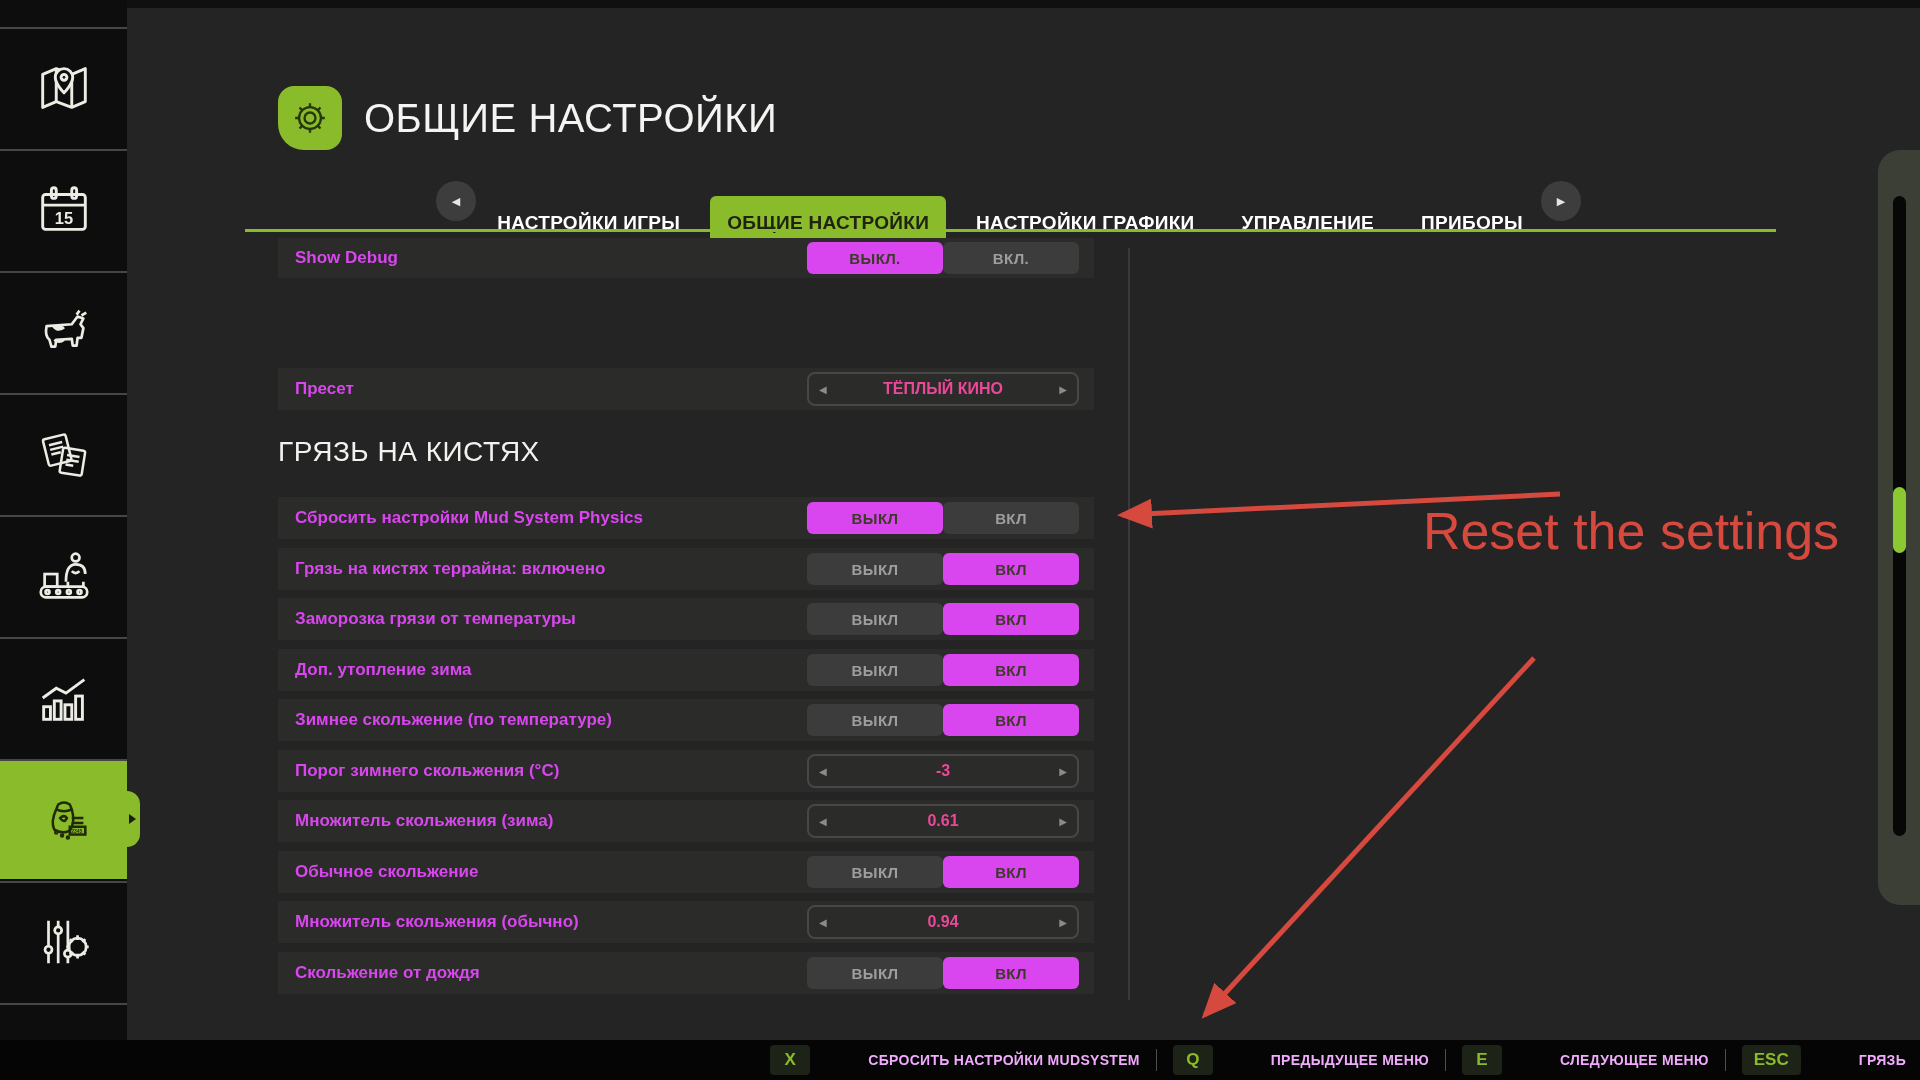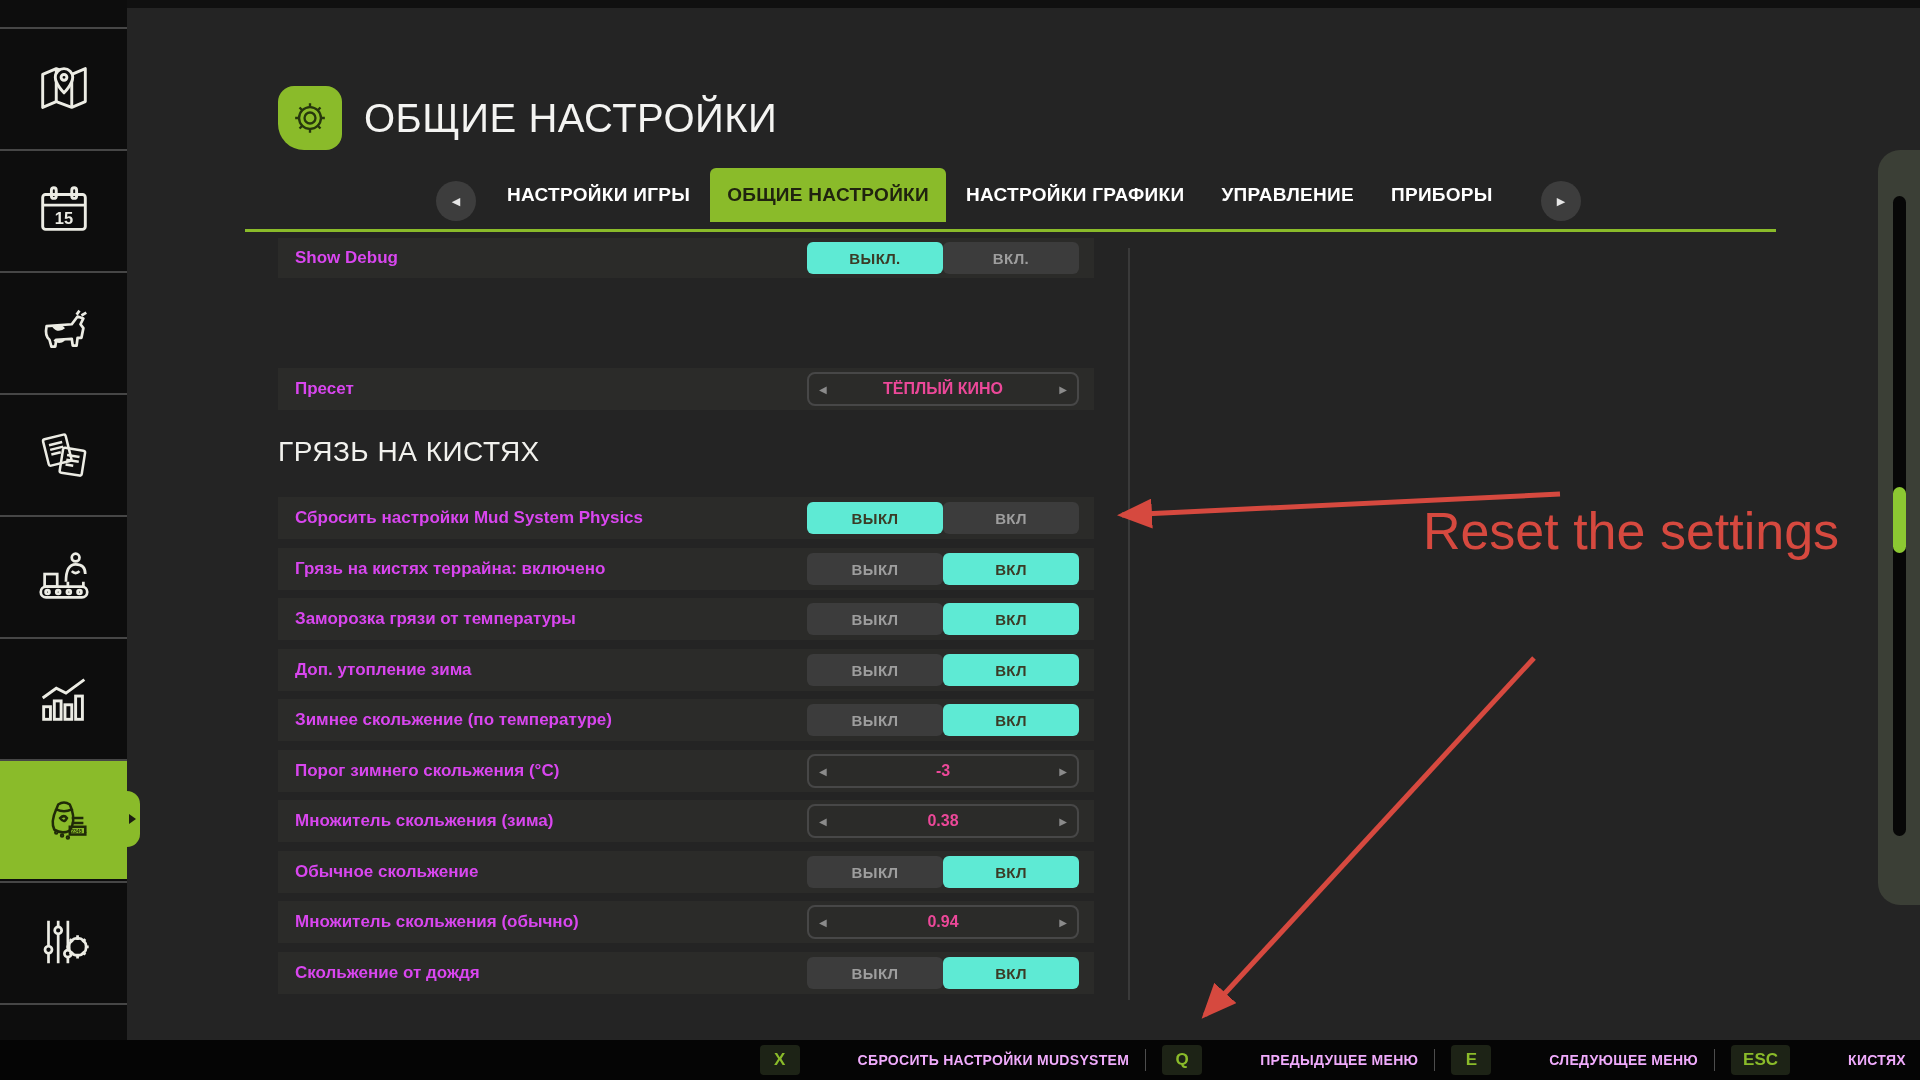--- a/index.html
+++ b/index.html
@@ -19,36 +19,36 @@
   .topstrip{position:absolute;left:127px;top:0;width:1793px;height:8px;background:#101010;}
   
   .header-icon{position:absolute;left:278px;top:86px;width:64px;height:64px;background:#8abb2a;
                border-radius:16px 16px 16px 26px;display:flex;align-items:center;justify-content:center;}
   .header-icon svg{width:50px;height:50px;}
   .page-title{position:absolute;left:364px;top:96px;font-size:40px;color:#f4f4f2;font-weight:500;letter-spacing:.5px;}
   
   .tab-arrow{position:absolute;top:181px;width:40px;height:40px;border-radius:50%;background:#3d3d3d;
              color:#e6e6e6;display:flex;align-items:center;justify-content:center;font-size:11px;cursor:default;}
   .tab-arrow.left{left:436px;} .tab-arrow.right{left:1541px;}
-  .tabs{position:absolute;left:490px;top:168px;width:1040px;height:54px;display:flex;
-        align-items:center;gap:3px;}
+  .tabs{position:absolute;left:490px;top:196px;width:1040px;height:54px;display:flex;
+        align-items:center;justify-content:center;gap:13px;}
   .tab{padding:0 17px;height:54px;display:flex;align-items:center;font-size:19px;font-weight:bold;
        color:#fff;letter-spacing:.3px;white-space:nowrap;}
   .tab.active{background:#8abb2a;color:#20230f;border-radius:6px 6px 0 0;}
   .tab-underline{position:absolute;left:245px;top:229px;width:1531px;height:3px;background:#8abb2a;}
   
   .settings-list{position:absolute;left:278px;top:0;width:816px;height:1080px;}
   .row{position:absolute;left:0;width:816px;height:42px;background:#2b2b29;display:flex;
        align-items:center;justify-content:space-between;padding:0 15px 0 17px;box-sizing:border-box;}
   .row-label{font-size:17px;font-weight:bold;color:#d946ef;white-space:nowrap;}
   .section-title{position:absolute;left:0;font-size:28px;color:#f2f2ee;letter-spacing:.5px;white-space:nowrap;}
   .toggle{display:flex;width:272px;height:32px;flex:none;}
   .toggle .opt{flex:1;display:flex;align-items:center;justify-content:center;font-size:15px;
                font-weight:bold;border-radius:6px;letter-spacing:.4px;}
-  .opt.sel{background:#5eead4;color:#3b3b26;}
+  .opt.sel{background:#d946ef;color:#3b3b26;}
   .opt.unsel{background:#3c3c3c;color:#9e9e9e;}
   .selector{width:272px;height:34px;flex:none;border:2px solid #474747;border-radius:8px;display:flex;
             align-items:center;justify-content:space-between;box-sizing:border-box;padding:0 10px;}
   .selector .val{flex:1;text-align:center;color:#ec4899;font-size:16px;font-weight:bold;}
   .selector .arr{color:#8b8b8b;font-size:10px;}
   .divider-v{position:absolute;left:1128px;top:248px;width:2px;height:752px;background:#3a3a3a;}
   
   .scroll-panel{position:absolute;left:1878px;top:150px;width:42px;height:755px;background:#3b3f36;
                 border-radius:22px 0 0 22px;}
   .scroll-track{position:absolute;left:1893px;top:196px;width:13px;height:640px;background:#070707;border-radius:7px;}
@@ -271,21 +271,21 @@
         <div class="selector">
           <span class="arr">◀</span>
           <span class="val">-3</span>
           <span class="arr">▶</span>
         </div>
       </div>
       <div class="row" style="top: 800px;">
         <span class="row-label">Множитель скольжения (зима)</span>
         <div class="selector">
           <span class="arr">◀</span>
-          <span class="val">0.38</span>
+          <span class="val">0.61</span>
           <span class="arr">▶</span>
         </div>
       </div>
       <div class="row" style="top: 851px;">
         <span class="row-label">Обычное скольжение</span>
         <div class="toggle">
           <div class="opt unsel">ВЫКЛ</div>
           <div class="opt sel">ВКЛ</div>
         </div>
       </div>
@@ -322,21 +322,21 @@
         <span class="action-label">ПРЕДЫДУЩЕЕ МЕНЮ</span>
       </div>
       <div class="bb-div"></div>
       <div class="action">
         <span class="keybox">E</span>
         <span class="action-label">СЛЕДУЮЩЕЕ МЕНЮ</span>
       </div>
       <div class="bb-div"></div>
       <div class="action">
         <span class="keybox">ESC</span>
-        <span class="action-label">КИСТЯХ</span>
+        <span class="action-label">ГРЯЗЬ</span>
       </div>
     </div>
 
   <div class="annotation">
     <div>Reset the settings</div>
   </div>
   <svg class="overlay" width="1920" height="1080">
     <defs>
       <marker id="ah" markerWidth="7" markerHeight="6" refX="6" refY="3" orient="auto">
         <path d="M0,0 L7,3 L0,6 z" fill="#d6493f"></path>

